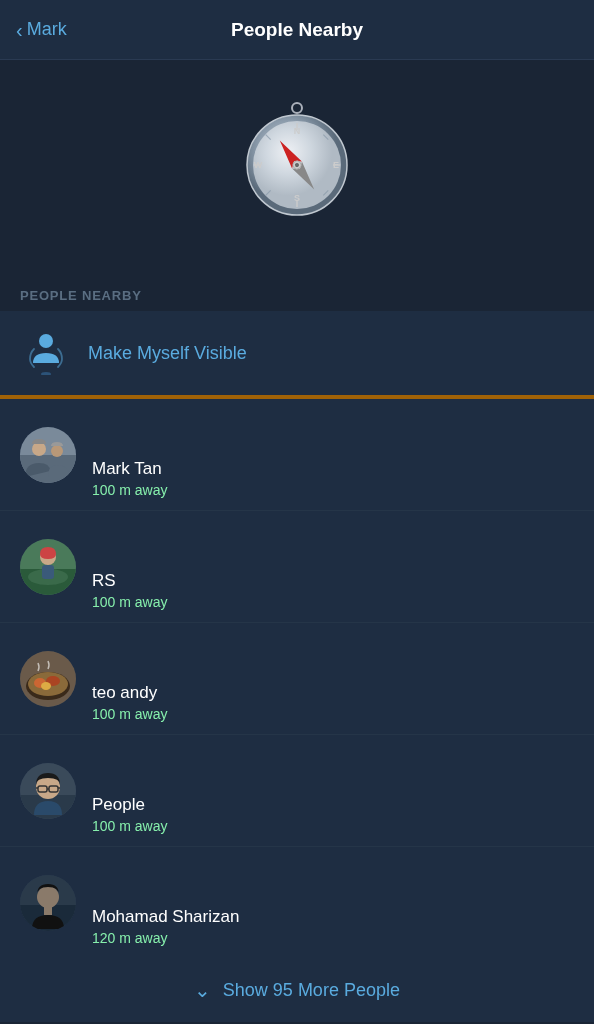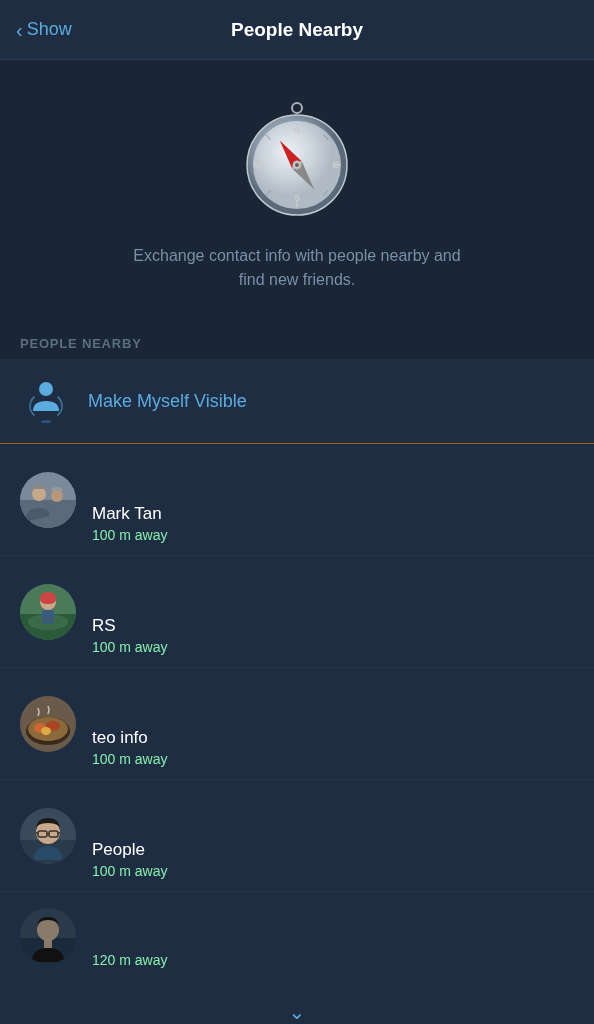--- a/index.html
+++ b/index.html
@@ -91,21 +91,21 @@
     
     .people-list {
       background-color: #1e2d42;
     }
 
     
     .make-visible-row {
       display: flex;
       align-items: center;
       padding: 16px 20px;
-      border-bottom: 1px solid #a16207;
+      border-bottom: 4px solid #a16207;
       cursor: pointer;
       gap: 16px;
     }
 
     .make-visible-icon {
       width: 52px;
       height: 52px;
       display: flex;
       align-items: center;
       justify-content: center;
@@ -192,21 +192,21 @@
     .needle-south {
       fill: #888888;
     }
   </style>
 </head>
 <body>
 
 <div class="header">
   <div class="back-btn">
     <span class="back-chevron">‹</span>
-    <span>Show</span>
+    <span>Mark</span>
   </div>
   <span class="header-title">People Nearby</span>
 </div>
 
 <div class="hero">
   <div class="compass-container">
     
     <svg class="compass-svg" viewBox="0 0 120 120" xmlns="http://www.w3.org/2000/svg">
 
       <circle cx="60" cy="8" r="5" fill="none" stroke="#aab0ba" stroke-width="2"></circle>
@@ -249,22 +249,20 @@
           <stop offset="100%" stop-color="#5a6a7a"></stop>
         </radialGradient>
         <radialGradient id="faceGrad" cx="40%" cy="35%">
           <stop offset="0%" stop-color="#eef0f4"></stop>
           <stop offset="50%" stop-color="#d0d8e0"></stop>
           <stop offset="100%" stop-color="#b0bac4"></stop>
         </radialGradient>
       </defs>
     </svg>
   </div>
-  <p class="hero-text">Exchange contact info with people nearby
-and find new friends.</p>
 </div>
 
 <div class="section-label">PEOPLE NEARBY</div>
 
 <div class="people-list">
 
   <div class="make-visible-row">
     <div class="make-visible-icon">
       <svg width="40" height="44" viewBox="0 0 40 44" xmlns="http://www.w3.org/2000/svg">
 
@@ -330,21 +328,21 @@
 
       <ellipse cx="20" cy="32" rx="6" ry="5" fill="#cc6633"></ellipse>
       <ellipse cx="33" cy="30" rx="7" ry="5" fill="#aa4422"></ellipse>
       <ellipse cx="26" cy="35" rx="5" ry="4" fill="#ddaa44"></ellipse>
 
       <path d="M18 20 Q20 16 18 12" fill="none" stroke="#ffffff" stroke-width="1.5" opacity="0.6"></path>
       <path d="M28 18 Q30 14 28 10" fill="none" stroke="#ffffff" stroke-width="1.5" opacity="0.6"></path>
     </svg>
       </div>
       <div class="person-info">
-        <span class="person-name">teo info</span>
+        <span class="person-name">teo andy</span>
         <span class="person-distance">100 m away</span>
       </div>
     </div>
       <div class="person-row">
       <div class="avatar">
         <svg width="56" height="56" viewBox="0 0 56 56" xmlns="http://www.w3.org/2000/svg">
       <rect width="56" height="56" fill="#3a4a5a"></rect>
       <rect y="32" width="56" height="24" fill="#2a3a4a"></rect>
 
       <circle cx="28" cy="24" r="12" fill="#c8a888"></circle>
@@ -375,22 +373,24 @@
       <circle cx="28" cy="22" r="11" fill="#8a7a6a"></circle>
 
       <path d="M17 20 Q17 9 28 9 Q39 9 39 20 Q39 12 28 12 Q17 12 17 20Z" fill="#111"></path>
 
       <path d="M12 54 Q12 40 28 40 Q44 40 44 54Z" fill="#111"></path>
 
       <rect x="24" y="32" width="8" height="8" fill="#8a7a6a"></rect>
     </svg>
       </div>
       <div class="person-info">
+        <span class="person-name">Mohamad Sharizan</span>
         <span class="person-distance">120 m away</span>
       </div>
     </div>
     </div>
 
 </div>
 
 <div class="show-more">
   <span class="show-more-chevron">⌄</span>
+  <span class="show-more-label">Show 95 More People</span>
 </div>
 
 </body></html>

